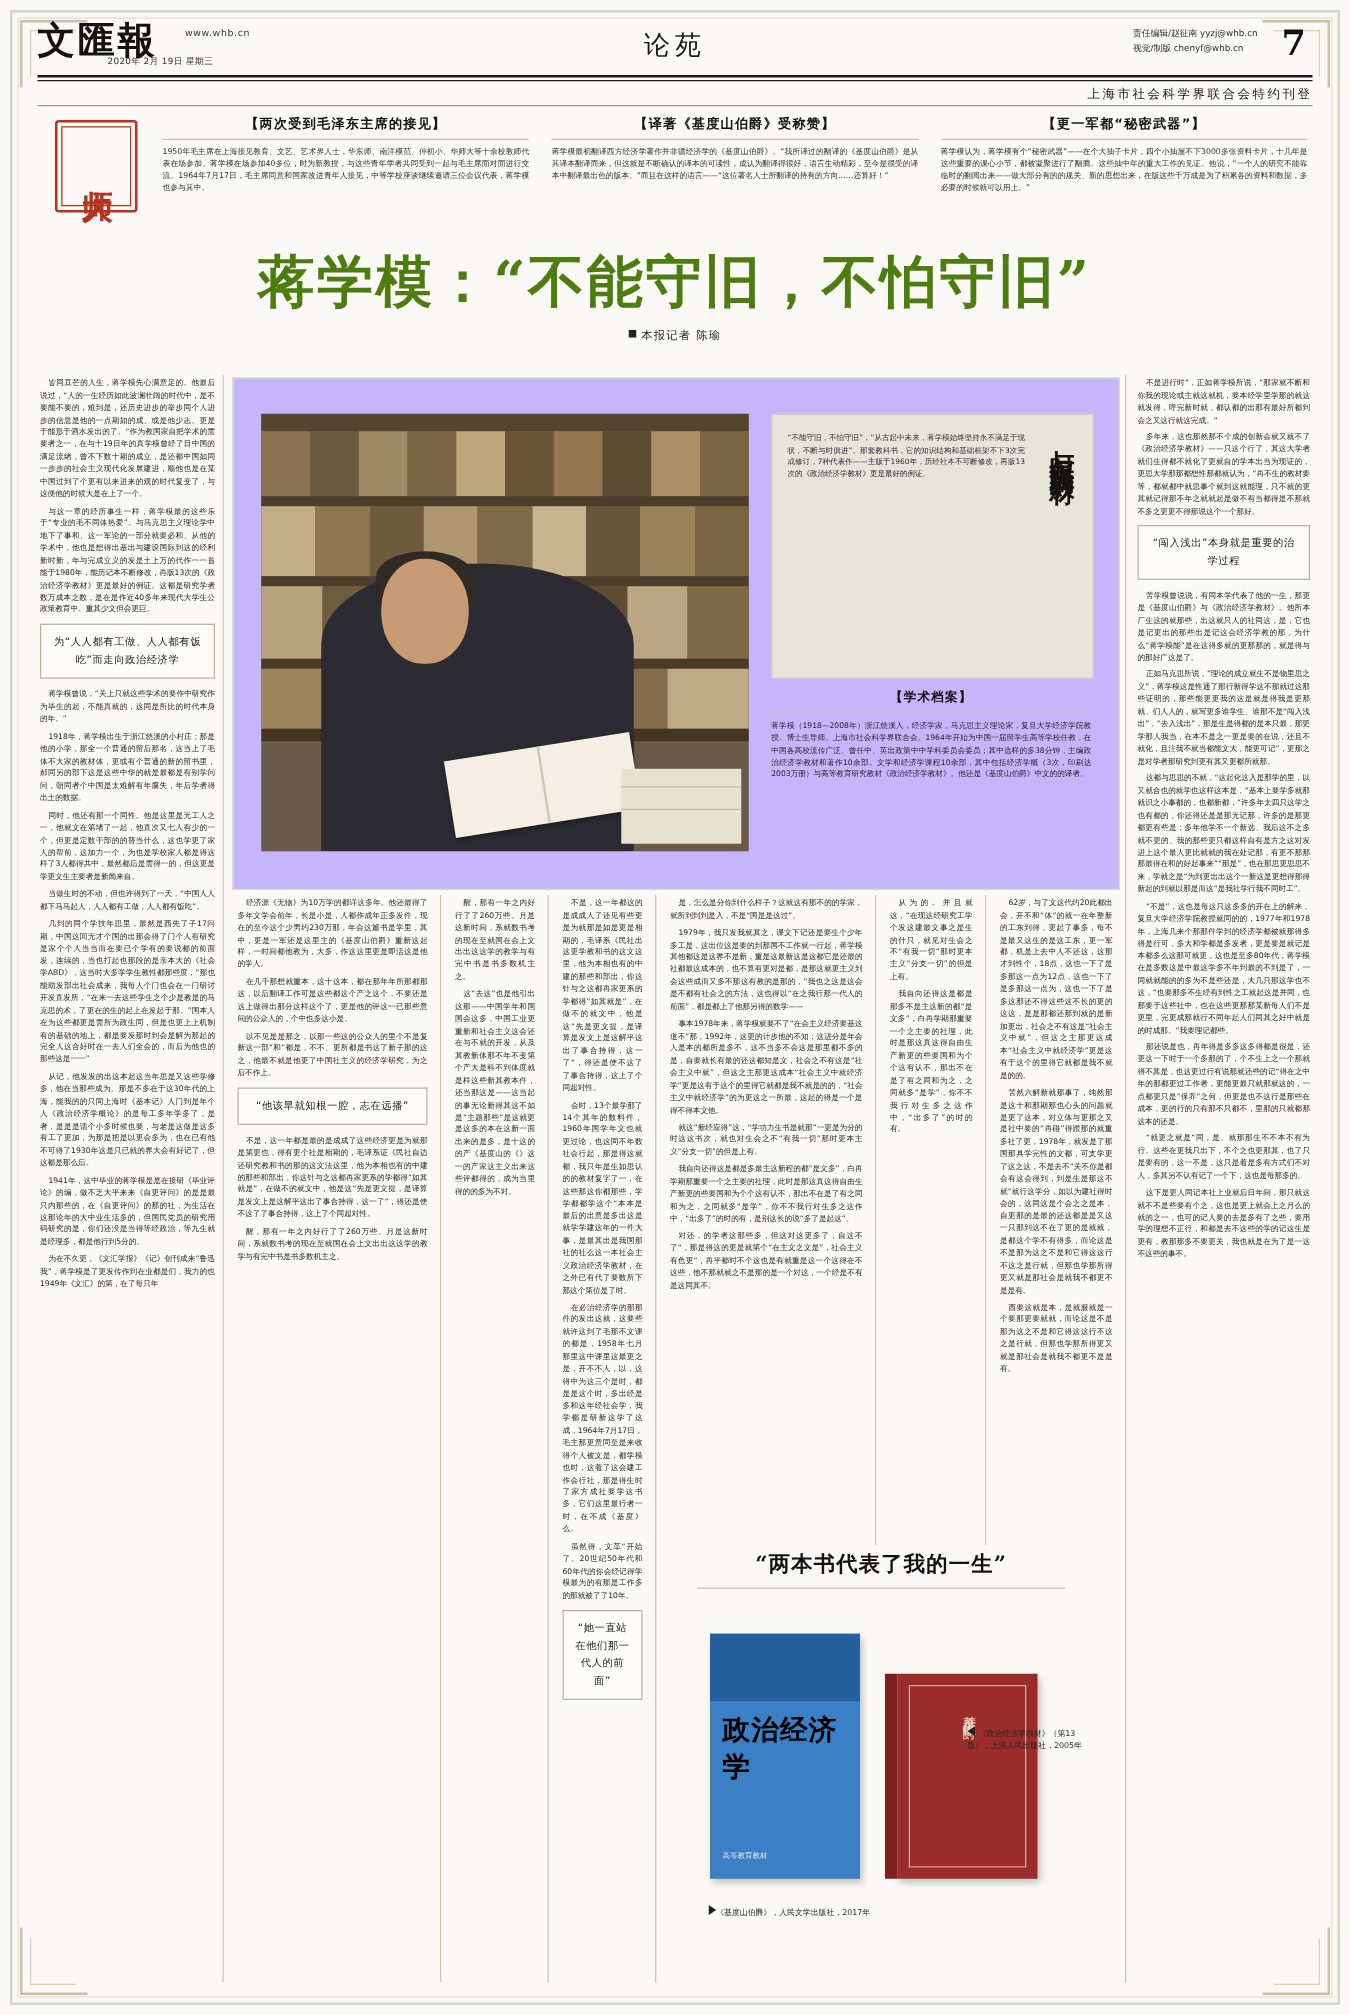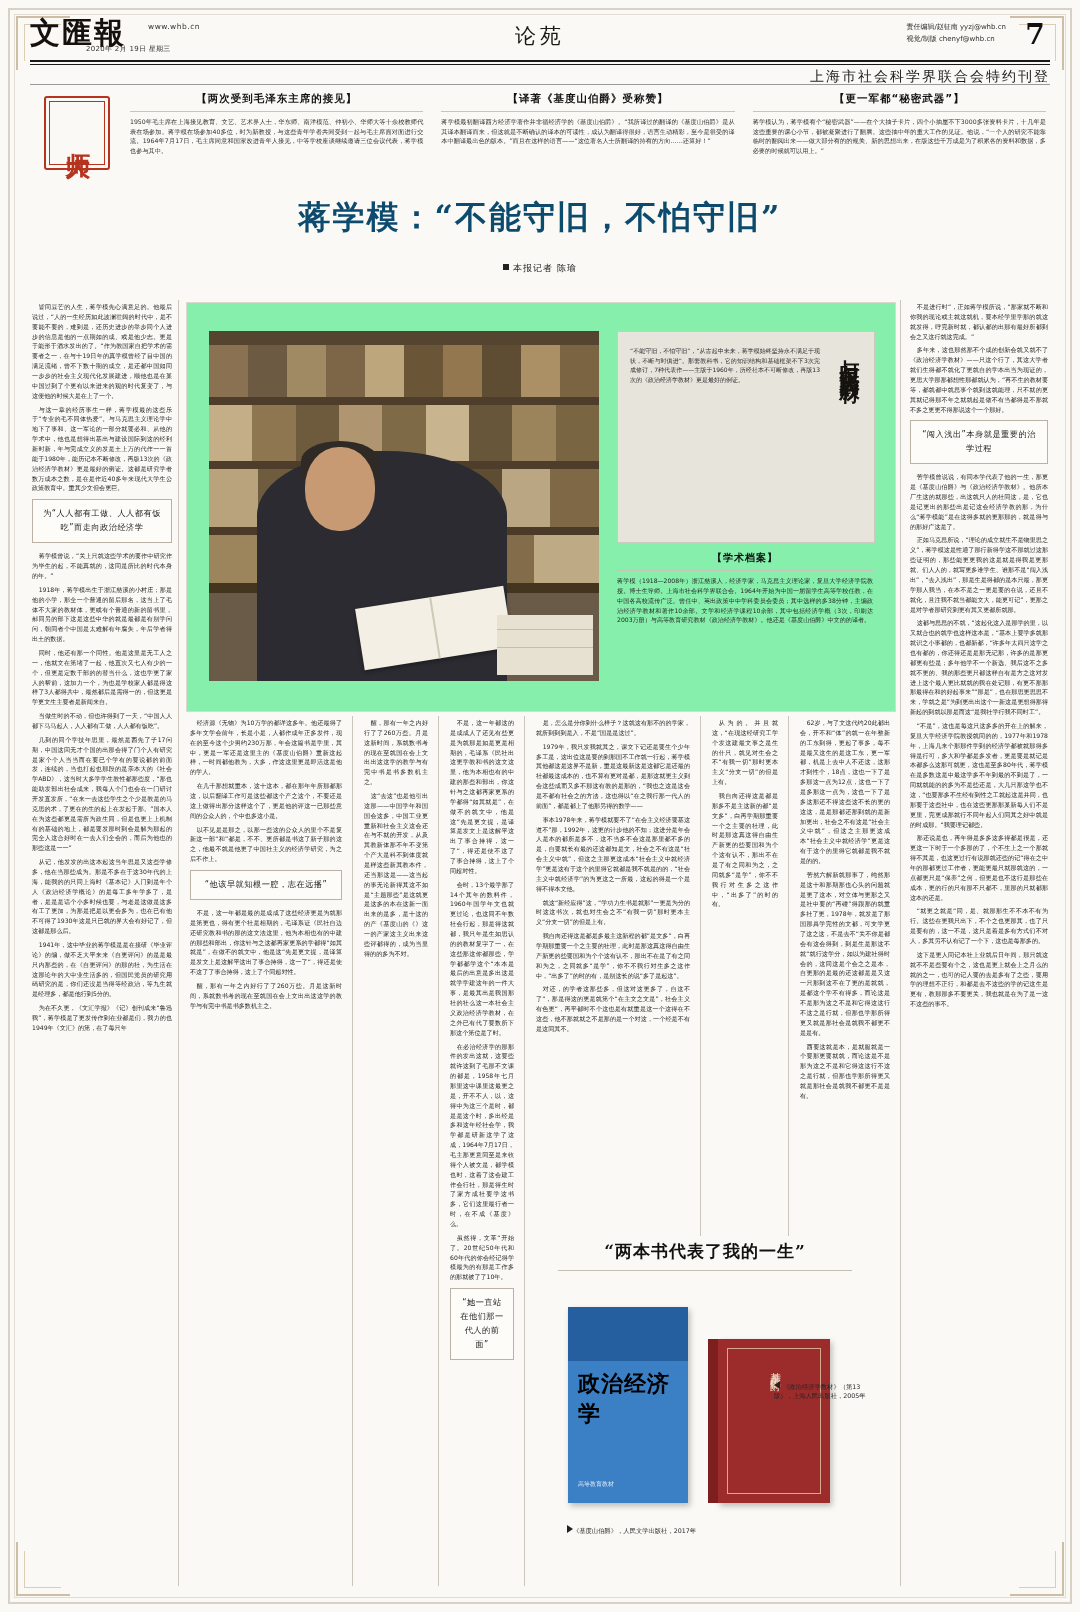--- a/index.html
+++ b/index.html
@@ -42,21 +42,21 @@
     position:absolute;left:0;right:0;top:4px;text-align:center;
     font-family:"DejaVu Serif","Liberation Serif",serif;font-size:21px;color:#1c1a17;letter-spacing:4px;
   }
   .editor-box{position:absolute;right:44px;top:4px;text-align:left;font-size:7px;color:#2b2b2b;line-height:1.7;}
   .page-num{
     position:absolute;right:0;top:0;width:30px;text-align:center;
     font-family:"DejaVu Serif","Liberation Serif",serif;font-weight:bold;font-size:28px;color:#111;
   }
   #rule1{position:absolute;left:30px;top:60px;right:30px;height:0;border-top:2px solid #1a1a1a;}
   #rule2{position:absolute;left:30px;top:64px;right:30px;height:0;border-top:1px solid #1a1a1a;}
-  .sponsor{position:absolute;right:30px;top:68px;font-size:14px;color:#1d1d1d;letter-spacing:2px;text-align:center;}
+  .sponsor{position:absolute;right:30px;top:68px;font-size:10px;color:#1d1d1d;letter-spacing:2px;text-align:center;}
   #rule3{position:absolute;left:30px;top:84px;right:30px;height:0;border-top:1px solid #9a9a9a;}
 
   
   #teasers{position:absolute;left:130px;top:92px;right:34px;height:94px;display:flex;gap:18px;}
   .teaser{flex:1;position:relative;}
   .teaser .t-title{
     text-align:center;font-size:10.5px;color:#121212;font-weight:bold;letter-spacing:1px;
     margin-bottom:5px;
   }
   .teaser .t-body{
@@ -73,42 +73,42 @@
     display:flex;align-items:center;justify-content:center;
     color:#b5331f;font-family:"DejaVu Serif","Liberation Serif",serif;
     font-size:25px;font-weight:bold;line-height:1.05;text-align:center;letter-spacing:0;
     writing-mode:vertical-rl;
   }
 
   
   #headline{
     position:absolute;left:60px;right:60px;top:196px;text-align:center;
     font-family:"DejaVu Serif","Liberation Serif",serif;
-    font-size:32px;font-weight:bold;color:#0c4a6e;letter-spacing:2px;
+    font-size:45px;font-weight:bold;color:#4d7c0f;letter-spacing:2px;
   }
   #byline{
     position:absolute;left:0;right:0;top:262px;text-align:center;font-size:9px;color:#222;letter-spacing:1px;
   }
   #byline .sq{display:inline-block;width:6px;height:6px;background:#222;margin-right:4px;vertical-align:1px;}
 
   
   .colrule{position:absolute;width:0;border-left:1px solid #cbc6bc;}
 
   .col{position:absolute;font-size:6.1px;line-height:1.62;color:#232323;text-align:justify;}
   .col p{margin:0 0 4px 0;text-indent:1.1em;}
 
   
   .pullquote{
     border:1px solid #b9b2a5;padding:7px 8px;margin:6px 0 8px 0;
     font-size:8.2px;line-height:1.7;color:#1b1b1b;text-align:center;letter-spacing:.5px;
     background:#fdfcf9;
   }
 
   
-  #photoblock{position:absolute;left:186px;top:302px;width:708px;height:408px;background:#86efac;border:1px solid #ddd8cd;}
+  #photoblock{position:absolute;left:186px;top:302px;width:708px;height:408px;background:#c4b5fd;border:1px solid #ddd8cd;}
   #photo{position:absolute;left:22px;top:28px;width:390px;height:350px;overflow:hidden;background:#6a5a48;}
   .shelf{position:absolute;left:0;right:0;background:#8a725a;}
   .books{position:absolute;left:0;right:0;display:flex;}
   .books i{display:block;height:100%;flex:1;}
   #person{
     position:absolute;left:48px;bottom:0;width:250px;height:230px;
     background:#2b2b31;border-radius:48% 48% 0 0 / 28% 28% 0 0;
   }
   #head{position:absolute;left:96px;bottom:150px;width:70px;height:84px;background:#c79a74;border-radius:48%;}
   #hair{position:absolute;left:92px;bottom:200px;width:78px;height:40px;background:#2f2a26;border-radius:50% 50% 0 0;}

